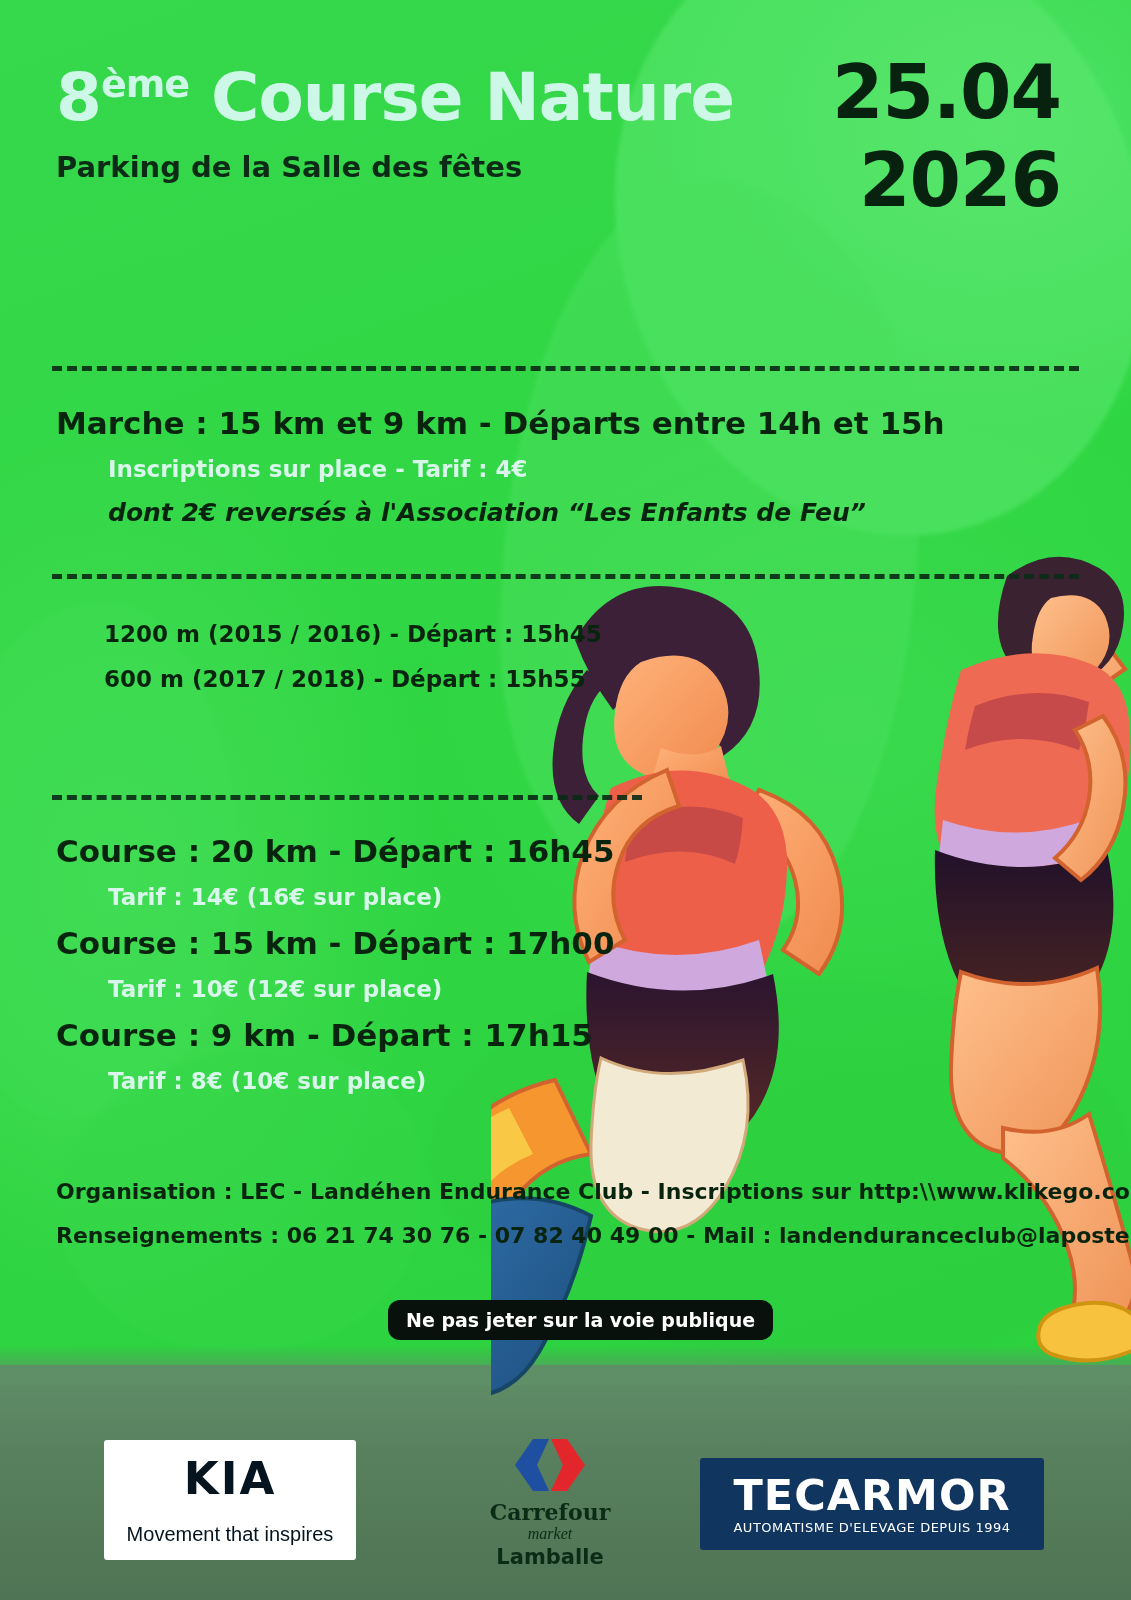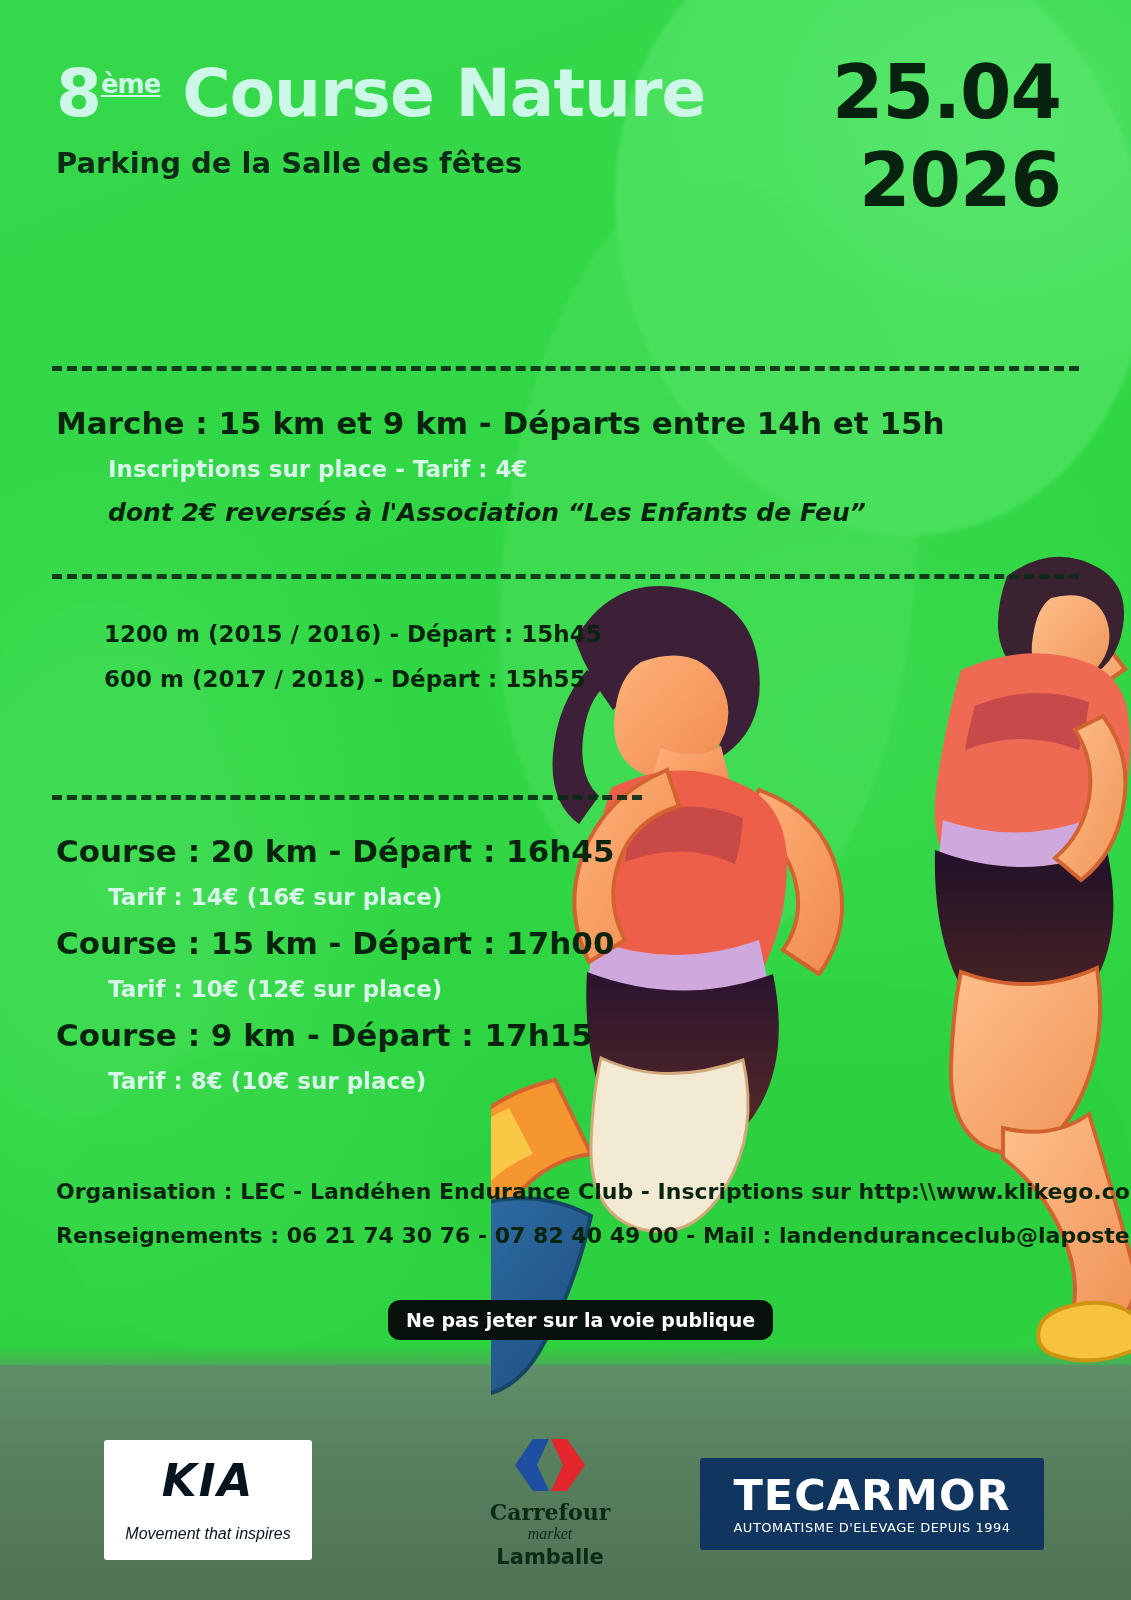--- a/index.html
+++ b/index.html
@@ -35,21 +35,21 @@
     background:linear-gradient(180deg,rgba(47,214,66,0) 0%, #5f8f66 90%);
   }
 
   
   .title-block{position:absolute;left:56px;top:48px;width:760px;z-index:5;}
   .title-line1{
     font-family:"DejaVu Sans", sans-serif;
     font-weight:bold;color:#cdf7e6;font-size:66px;line-height:72px;
     letter-spacing:-1px;white-space:nowrap;
   }
-  .title-line1 .ord{font-size:26px;vertical-align:super;text-decoration:underline;}
+  .title-line1 .ord{font-size:38px;vertical-align:super;}
   .title-line2{
     font-family:"DejaVu Sans", sans-serif;
     font-weight:bold;color:#cdf7e6;font-size:66px;line-height:78px;letter-spacing:-1px;
   }
   .subtitle{
     margin-top:16px;color:#0b2b16;font-weight:bold;font-size:29px;
     font-family:"DejaVu Sans", sans-serif;
   }
   .date-block{position:absolute;right:70px;top:48px;text-align:right;z-index:6;}
   .date-line{
@@ -87,23 +87,23 @@
   }
 
   
   .runners{position:absolute;right:0;top:520px;width:640px;height:880px;z-index:3;}
   .runners svg{display:block;}
 
   
   .sponsors{position:absolute;left:0;right:0;bottom:22px;height:160px;z-index:9;}
   .sp{position:absolute;background:#ffffff;border-radius:3px;display:flex;flex-direction:column;
       align-items:center;justify-content:center;}
-  .sp-kia{left:104px;bottom:18px;width:208px;height:120px;font-style:italic;}
+  .sp-kia{left:104px;bottom:18px;width:252px;height:120px;}
   .kia-word{font-family:"DejaVu Sans", sans-serif;font-weight:bold;font-size:45px;letter-spacing:2px;color:#05141f;line-height:48px;}
-  .kia-tag{font-family:"Liberation Sans", sans-serif;font-size:16px;color:#05141f;margin-top:20px;}
+  .kia-tag{font-family:"Liberation Sans", sans-serif;font-size:20px;color:#05141f;margin-top:20px;}
   .sp-carrefour{left:466px;bottom:6px;width:168px;height:140px;background:transparent;}
   .cf-mark{width:74px;height:60px;position:relative;}
   .cf-name{font-family:"DejaVu Serif", serif;font-weight:bold;font-size:22px;color:#0b2b16;margin-top:4px;}
   .cf-sub{font-family:"Liberation Serif", serif;font-style:italic;font-size:16px;color:#0b2b16;}
   .cf-town{font-family:"DejaVu Sans", sans-serif;font-weight:bold;font-size:21px;color:#0b2b16;margin-top:2px;}
   .sp-tec{left:700px;bottom:28px;width:344px;height:92px;background:#10355e;}
   .tec-word{font-family:"DejaVu Sans", sans-serif;font-weight:bold;font-size:43px;color:#ffffff;letter-spacing:1px;line-height:44px;}
   .tec-sub{font-family:"DejaVu Sans", sans-serif;font-size:13px;color:#ffffff;letter-spacing:.5px;margin-top:3px;}
 </style>
 </head>

